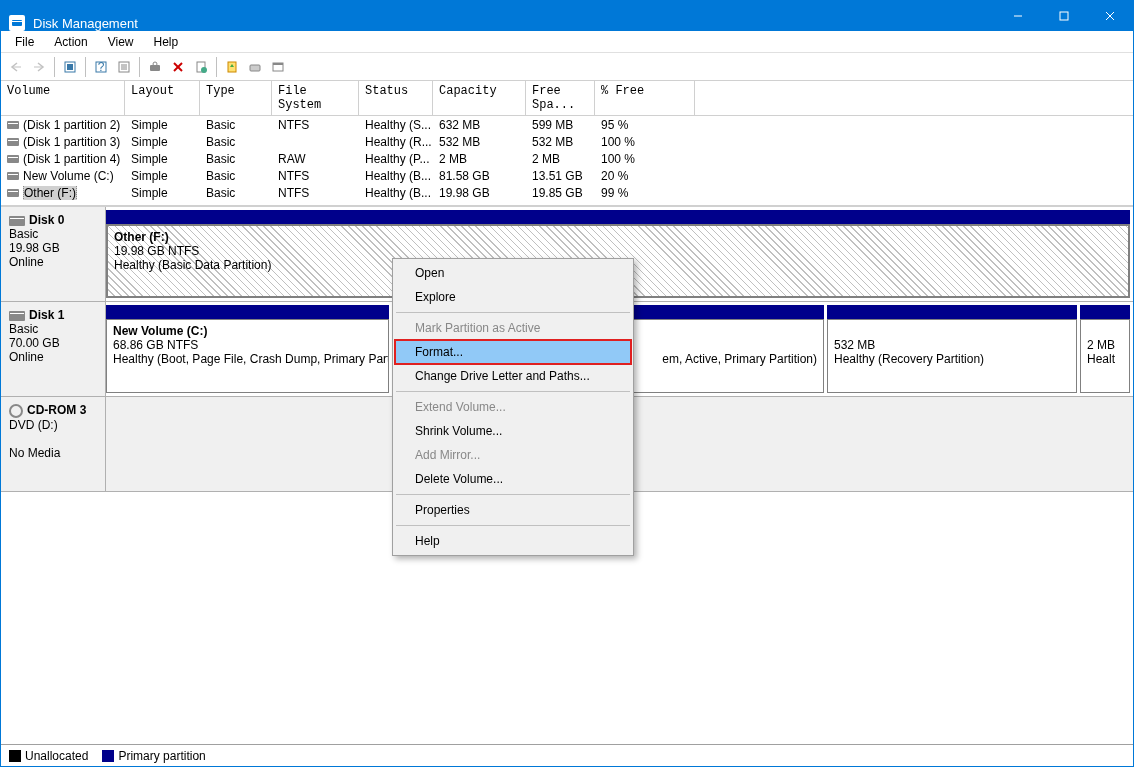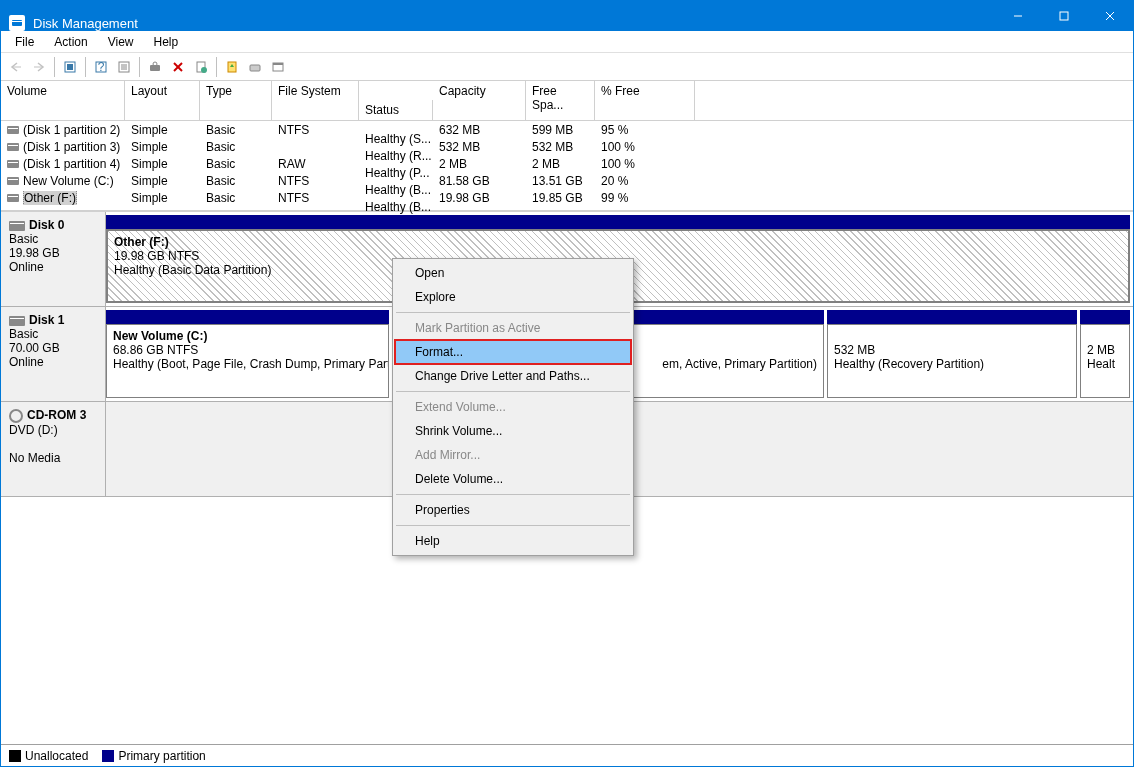--- a/index.html
+++ b/index.html
@@ -12,21 +12,21 @@
 
 .menubar { height: 22px; display: flex; align-items: center; padding: 0 4px; border-bottom: 1px solid #e0e0e0; background: #fff; }
 .menubar .menuitem { padding: 2px 10px; cursor: pointer; }
 
 .toolbar { height: 28px; display: flex; align-items: center; padding: 0 4px; gap: 1px; border-bottom: 1px solid #d0d0d0; background: #fff; }
 .toolbar .tb { width: 22px; height: 22px; display: flex; align-items: center; justify-content: center; cursor: pointer; border: 1px solid transparent; }
 .toolbar .tb.disabled { opacity: 0.4; cursor: default; }
 .toolbar .sep { width: 1px; height: 20px; background: #c0c0c0; margin: 0 3px; }
 
 .grid-header { display: flex; background: #fff; border-bottom: 1px solid #d0d0d0; }
-.grid-header .col { padding: 3px 6px; border-right: 1px solid #d0d0d0; background: #fff; cursor: pointer; position: relative; }
+.grid-header .col { padding: 3px 6px; border-right: 1px solid #d0d0d0; background: #fff; cursor: pointer; position: relative; font-family: Liberation Mono, monospace; }
 
 .grid-body { background: #fff; }
 .grid-row { display: flex; padding: 0; height: 17px; align-items: center; }
 .grid-row .cell { padding: 0 6px; white-space: nowrap; overflow: hidden; }
 .vol-icon { display:inline-block; width: 12px; height: 8px; background: #888; border-radius: 1px; margin-right: 4px; vertical-align: middle; position: relative; }
 .vol-icon::before { content:""; position:absolute; top:2px; left:1px; right:1px; height:1px; background:#fff; }
 .grid-row.selected .cell:first-child span.label { background: #d0d0d0; border: 1px dotted #888; }
 
 .lower { border-top: 2px solid #d0d0d0; margin-top: 4px; }
 .disk-row { display: flex; border-bottom: 1px solid #b0b0b0; background:#fff; }
@@ -52,21 +52,21 @@
 .context-menu { position: absolute; left: 392px; top: 258px; width: 242px; background: #f0f0f0; border: 1px solid #a0a0a0; box-shadow: 3px 3px 6px rgba(0,0,0,0.3); padding: 2px; }
 .context-menu .cm-item { padding: 5px 20px; cursor: pointer; }
 .context-menu .cm-item.disabled { color: #888; cursor: default; }
 .context-menu .cm-item.highlighted { background: #91c9f7; border: 2px solid #e02020; margin: -1px; padding: 4px 19px; }
 .context-menu .cm-sep { height:1px; background: #c0c0c0; margin: 3px 1px; }
 
 .c-vol { width: 124px; }
 .c-lay { width: 75px; }
 .c-typ { width: 72px; }
 .c-fs  { width: 87px; }
-.c-sta { width: 74px; margin-top: 19px; }
+.c-sta { width: 74px; }
 .c-cap { width: 93px; }
 .c-fre { width: 69px; }
 .c-pct { width: 100px; }
 </style>
 </head>
 <body>
 
 <div class="titlebar">
   <span class="icon">
     <svg width="12" height="12" viewBox="0 0 12 12">

